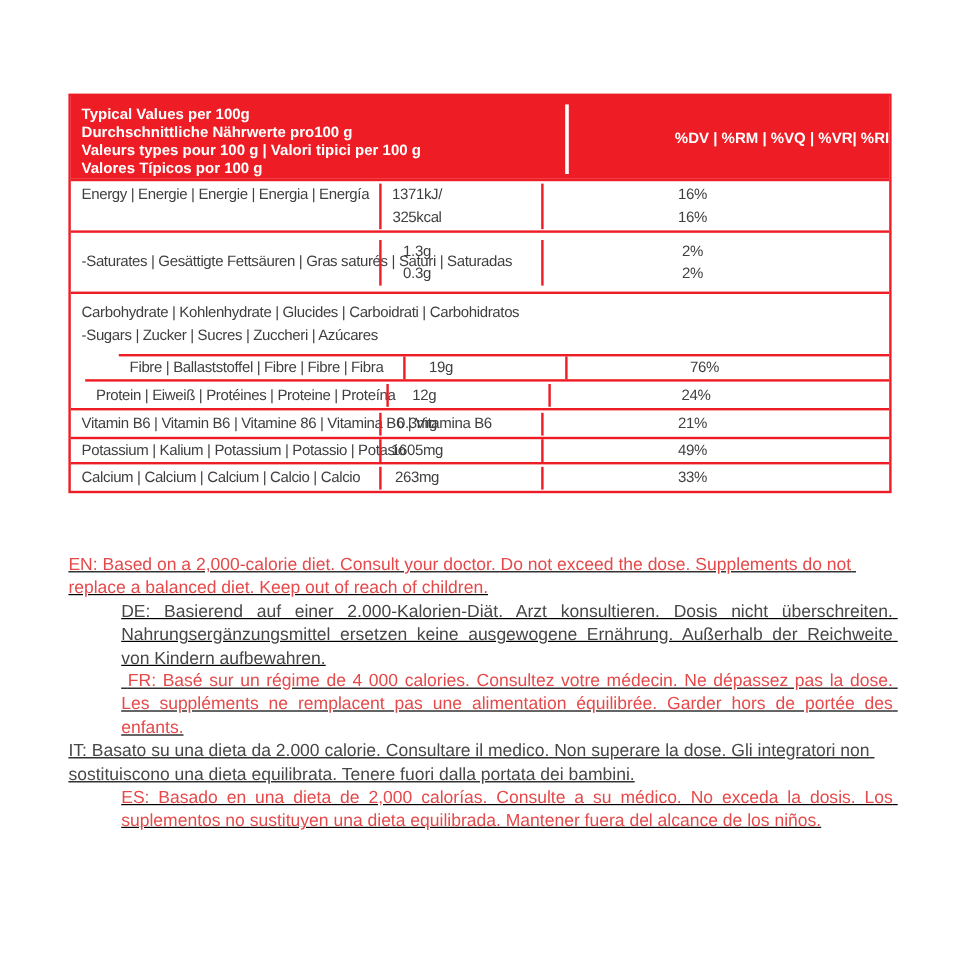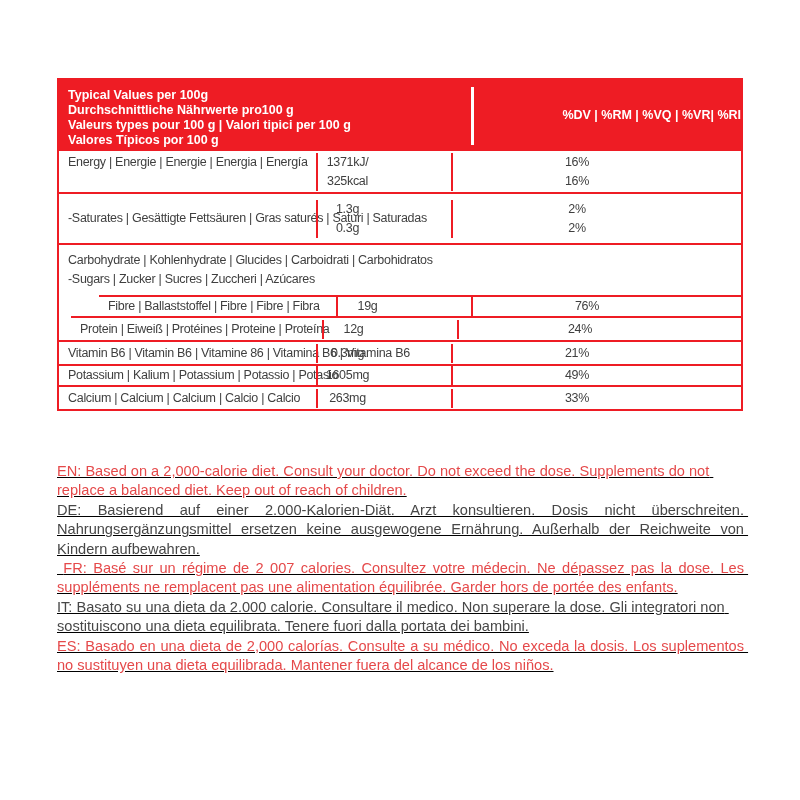--- a/index.html
+++ b/index.html
@@ -56,21 +56,21 @@
 
   
   .disclaimers{
     position:absolute;left:57px;top:462px;width:687px;
     font-size:14.6px;
     text-decoration:underline;
   }
   .para{line-height:19.4px;white-space:pre-wrap;}
   .p-red{color:var(--para-red);}
   .p-gray{color:var(--gray);}
-  .p-just{text-align:justify;}
+  .p-just{text-align:justify;margin-left:44px;}
 </style>
 </head>
 <body>
 
 <section class="ntable">
   <header class="thead">
     <div class="thead-left">
         <div class="htline">Typical Values per 100g</div>
         <div class="htline">Durchschnittliche Nährwerte pro100 g</div>
         <div class="htline">Valeurs types pour 100 g | Valori tipici per 100 g</div>
@@ -168,16 +168,16 @@
         <div class="cell cell-pct">
           <div class="tline">33%</div>
         </div>
       </div>
     </div>
 </section>
 
 <section class="disclaimers">
     <p class="para p-red">EN: Based on a 2,000-calorie diet. Consult your doctor. Do not exceed the dose. Supplements do not replace a balanced diet. Keep out of reach of children.</p>
     <p class="para p-gray p-just">DE: Basierend auf einer 2.000-Kalorien-Diät. Arzt konsultieren. Dosis nicht überschreiten. Nahrungsergänzungsmittel ersetzen keine ausgewogene Ernährung. Außerhalb der Reichweite von Kindern aufbewahren.</p>
-    <p class="para p-red p-just"> FR: Basé sur un régime de 2 007 calories. Consultez votre médecin. Ne dépassez pas la dose. Les suppléments ne remplacent pas une alimentation équilibrée. Garder hors de portée des enfants.</p>
+    <p class="para p-red p-just"> FR: Basé sur un régime de 4 000 calories. Consultez votre médecin. Ne dépassez pas la dose. Les suppléments ne remplacent pas une alimentation équilibrée. Garder hors de portée des enfants.</p>
     <p class="para p-gray">IT: Basato su una dieta da 2.000 calorie. Consultare il medico. Non superare la dose. Gli integratori non sostituiscono una dieta equilibrata. Tenere fuori dalla portata dei bambini.</p>
     <p class="para p-red p-just">ES: Basado en una dieta de 2,000 calorías. Consulte a su médico. No exceda la dosis. Los suplementos no sustituyen una dieta equilibrada. Mantener fuera del alcance de los niños.</p>
   </section>
 
 </body></html>

